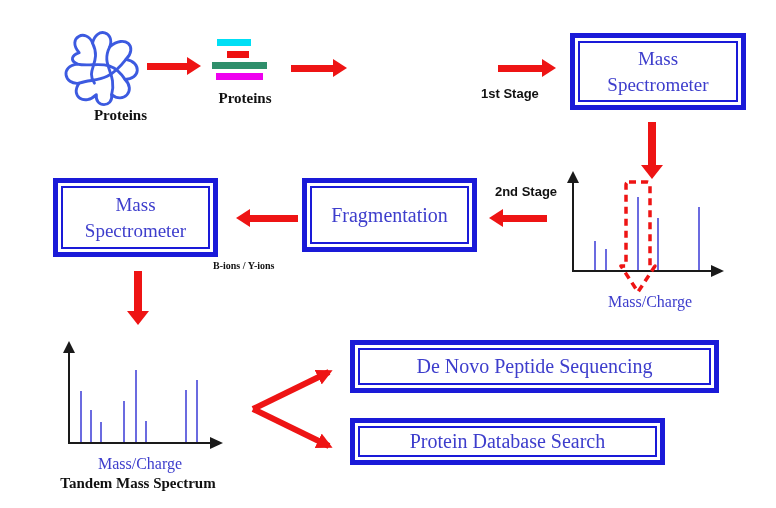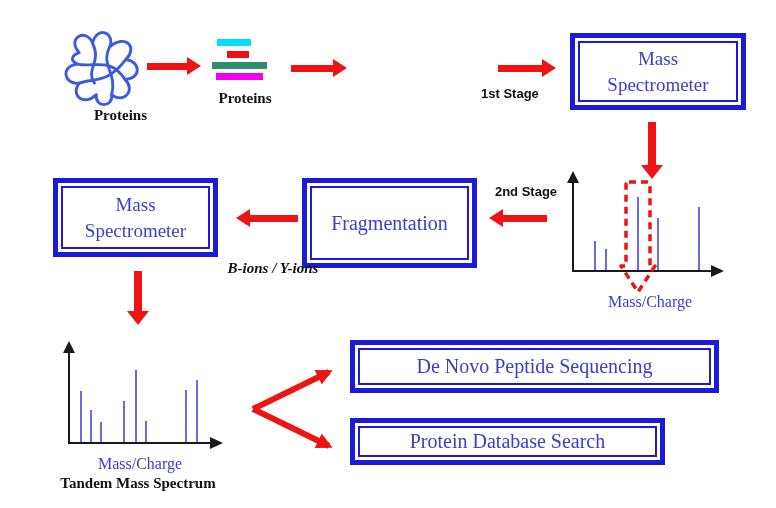--- a/index.html
+++ b/index.html
@@ -114,29 +114,29 @@
       <div class="peak" style="left: 140px; height: 63px;"></div>
     </div>
   <div class="lbl blue-serif" style="left:580px;top:293px;width:140px;text-align:center;font-size:16px;">Mass/Charge</div>
 
   <div class="lbl sans-b" style="left:486px;top:184px;width:80px;text-align:center;font-size:13px;">2nd Stage</div>
   <div class="harrow left" style="left:489px;top:209px;width:58px;">
     <div class="head"></div>
     <div class="shaft"></div>
   </div>
 
-  <div class="node-box" style="left:302px;top:178px;width:175px;height:90px;font-size:20px;">
+  <div class="node-box" style="left:302px;top:178px;width:175px;height:74px;font-size:20px;">
     <span class="line">Fragmentation</span>
   </div>
 
   <div class="harrow left" style="left:236px;top:209px;width:62px;">
     <div class="head"></div>
     <div class="shaft"></div>
   </div>
-  <div class="lbl serif-b" style="left:213px;top:260px;width:120px;text-align:center;font-size:15px;font-style:italic;">B-ions / Y-ions</div>
+  <div class="lbl serif-b" style="left:213px;top:260px;width:120px;text-align:left;font-size:10px;">B-ions / Y-ions</div>
 
   <div class="node-box" style="left:53px;top:178px;width:165px;height:79px;font-size:19px;line-height:26px;">
     <span class="line">Mass</span>
     <span class="line">Spectrometer</span>
   </div>
 
   <div class="varrow" style="left:127px;top:271px;height:54px;">
     <div class="shaft"></div>
     <div class="head"></div>
   </div>

